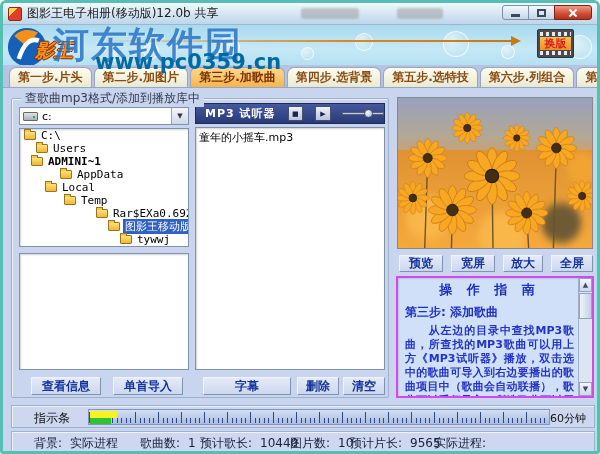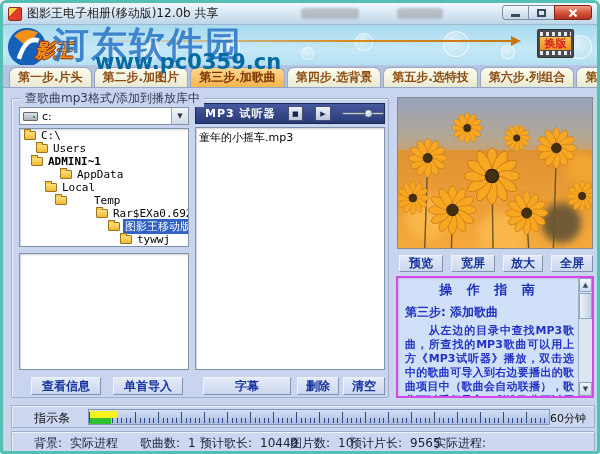--- a/index.html
+++ b/index.html
@@ -72,21 +72,21 @@
   .drive-icon::after{content:"";position:absolute;right:2px;top:3px;width:2px;height:2px;background:#2a4;}
   .drive-value{font-size:11px;margin-left:4px;color:#000;}
   .combo-arrow{position:absolute;right:0;top:0;width:17px;height:16px;background:linear-gradient(#f4f7fa,#cfd9e4);
     border-left:1px solid #98a6b6;display:flex;align-items:center;justify-content:center;font-size:7px;color:#334;}
   
   .tree{position:absolute;left:16px;top:125px;width:170px;height:119px;background:#fff;border:1px solid #7f93ab;
     box-shadow:inset 1px 1px 2px rgba(0,0,0,.18);overflow:hidden;font-family:"DejaVu Sans Mono","DejaVu Sans",monospace;font-size:11px;}
   .tree-row{height:13px;display:flex;align-items:center;white-space:nowrap;}
   .tree-row:nth-child(1){padding-left:4px;}  .tree-row:nth-child(2){padding-left:16px;}
   .tree-row:nth-child(3){padding-left:11px;font-weight:bold;} .tree-row:nth-child(4){padding-left:40px;}
-  .tree-row:nth-child(5){padding-left:25px;} .tree-row:nth-child(6){padding-left:35px;gap:22px;}
+  .tree-row:nth-child(5){padding-left:25px;} .tree-row:nth-child(6){padding-left:44px;}
   .tree-row:nth-child(7){padding-left:76px;} .tree-row:nth-child(8){padding-left:88px;}
   .tree-row:nth-child(9){padding-left:100px;}
   .folder-icon{flex:0 0 12px;width:12px;height:9px;background:linear-gradient(#ffe080,#f0b830);
     border:1px solid #9a7420;border-radius:1px;position:relative;}
   .folder-icon::before{content:"";position:absolute;left:-1px;top:-3px;width:5px;height:2px;background:#f5c845;border:1px solid #9a7420;border-bottom:none;}
   .tree-label{margin-left:3px;padding:0 2px;color:#000;}
   .tree-row.selected .tree-label{background:#2f62c2;color:#fff;}
   .empty-list{position:absolute;left:16px;top:250px;width:170px;height:117px;background:#fff;border:1px solid #7f93ab;
     box-shadow:inset 1px 1px 2px rgba(0,0,0,.18);}
   

